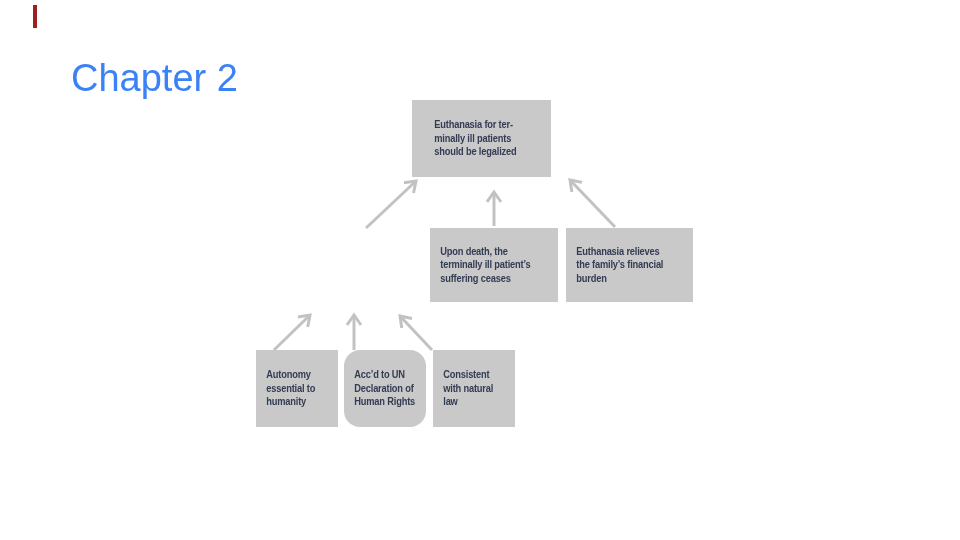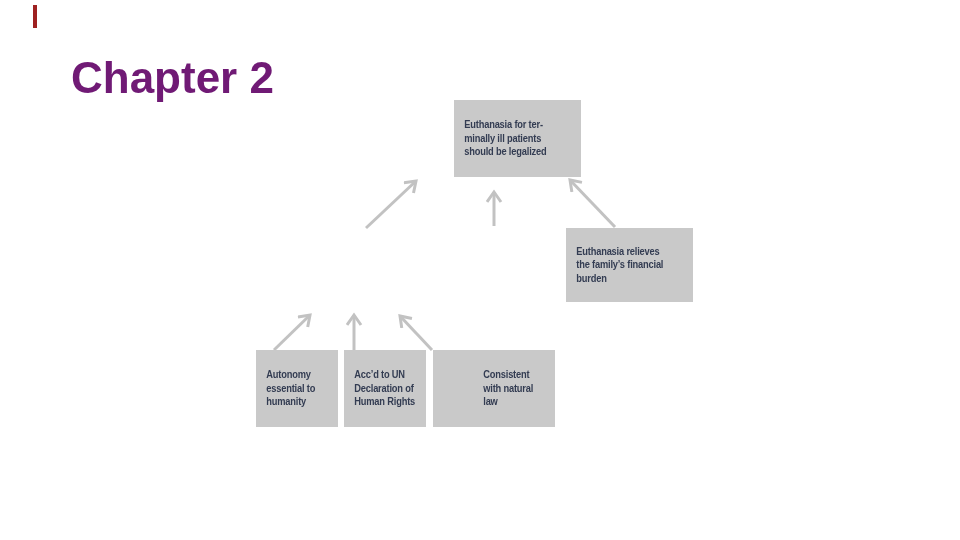--- a/index.html
+++ b/index.html
@@ -5,40 +5,40 @@
   html,body{margin:0;padding:0;background:#ffffff;}
   .slide{
     position:relative;width:960px;height:540px;background:#ffffff;overflow:hidden;
     font-family:"Liberation Sans",sans-serif;
   }
   .accent-mark{
     position:absolute;left:33px;top:5px;width:4px;height:23px;background:#9e2121;
   }
   .page-title{
     position:absolute;left:71px;top:56px;
-    font-size:44px;line-height:44px;font-weight:700;color:#701a75;
+    font-size:38px;line-height:44px;font-weight:400;color:#3b82f6;
   }
   .arrow-layer{position:absolute;left:0;top:0;pointer-events:none;}
   .box{
     position:absolute;background:#c9c9c9;
     display:flex;align-items:center;
     color:#333c52;font-weight:700;font-size:10px;line-height:13.5px;letter-spacing:-0.2px;
   }
   .box-text{
     white-space:pre-line;padding-left:11px;
     transform:scaleX(.93);transform-origin:left center;
   }
   
-  .box-conclusion{left:454px;top:100px;width:127px;height:77px;}
+  .box-conclusion{left:412px;top:100px;width:127px;height:77px;padding-left:12px;}
   .box-premise-1{left:290px;top:228px;width:125px;height:74px;}
   .box-premise-2{left:430px;top:228px;width:128px;height:74px;}
   .box-premise-3{left:566px;top:228px;width:127px;height:74px;}
   .box-sub-1{left:256px;top:350px;width:82px;height:77px;}
-  .box-sub-2{left:344px;top:350px;width:82px;height:77px;}
-  .box-sub-3{left:433px;top:350px;width:82px;height:77px;padding-left:40px;}
+  .box-sub-2{left:344px;top:350px;width:82px;height:77px;border-radius:16px;}
+  .box-sub-3{left:433px;top:350px;width:82px;height:77px;}
 </style>
 </head>
 <body>
 
 <div class="slide">
 
   <div class="accent-mark"></div>
 
   <div class="page-title">Chapter 2</div>
 
@@ -56,20 +56,25 @@
     <line x1="432" y1="350" x2="400" y2="316" stroke="#c2c2c2" stroke-width="3" marker-end="url(#chev)"></line>
   </svg>
 
   <div class="box box-conclusion">
     <div class="box-text">Euthanasia for ter-
 minally ill patients
 should be legalized</div>
   </div>
 
 
+  <div class="box box-premise-2">
+    <div class="box-text">Upon death, the
+terminally ill patient’s
+suffering ceases</div>
+  </div>
 
   <div class="box box-sub-1">
     <div class="box-text">Autonomy
 essential to
 humanity</div>
   </div>
 
   <div class="box box-premise-3">
     <div class="box-text">Euthanasia relieves
 the family’s financial

